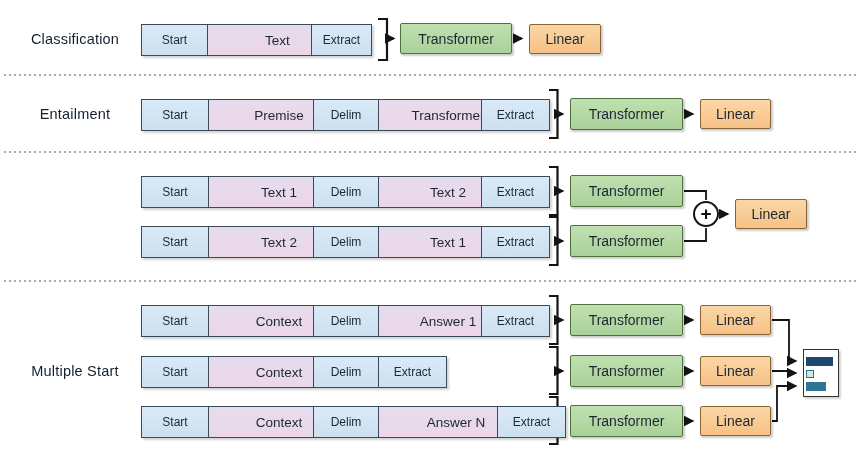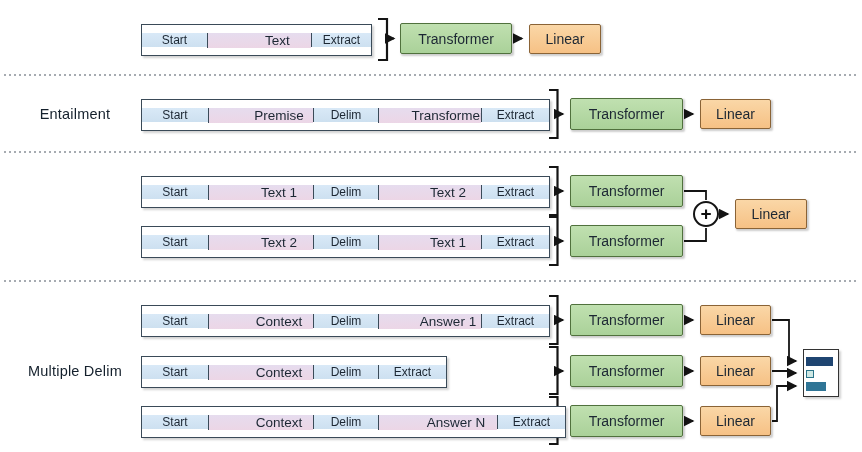--- a/index.html
+++ b/index.html
@@ -11,21 +11,21 @@
     position:absolute; left:0; width:150px; text-align:center;
     font-size:14.5px; color:#14202c; letter-spacing:.2px;
   }
   .separator{
     position:absolute; left:4px; width:854px; height:2px;
     background:repeating-linear-gradient(90deg,#a6abb1 0 1.8px,transparent 1.8px 5px);
   }
   .seq{
     position:absolute; display:inline-flex; height:30px;
     border:1.5px solid #3a4a58; background:#fff;
-    box-shadow:1.5px 1.5px 2px rgba(0,0,0,.18); box-sizing:content-box;align-items:center;
+    box-shadow:1.5px 1.5px 2px rgba(0,0,0,.18); box-sizing:content-box;
   }
   .cell{
     display:flex; align-items:center; justify-content:center;
     box-sizing:border-box; white-space:nowrap;
   }
   .cell + .cell{ border-left:1.5px solid #3a4a58; }
   .cell.blue{ background:linear-gradient(180deg,#d9e9f7 0%,#cde0f0 100%); }
   .cell.purple{ background:linear-gradient(180deg,#e6dcee 0%,#ecd6e6 100%);padding-left:36px; }
   .cell.small{ font-size:12px; }
   .cell.big{ font-size:13.5px; }
@@ -92,22 +92,23 @@
       <path d="M772,320 H789 V361 H796" marker-end="url(#ah)"></path>
       <path d="M772,371 H789 V373 H796" marker-end="url(#ah)"></path>
       <path d="M772,421 H777 V386 H796" marker-end="url(#ah)"></path>
     </g>
   </svg>
 
   <div class="separator" style="top:74px"></div>
   <div class="separator" style="top:151px"></div>
   <div class="separator" style="top:280px"></div>
 
+  <div class="section-label" style="top:31px">Classification</div>
   <div class="section-label" style="top:106px">Entailment</div>
-  <div class="section-label" style="top:363px">Multiple Delim</div>
+  <div class="section-label" style="top:363px">Multiple Start</div>
 
   <div class="seq" style="left:141px; top:24px">
     <div class="cell blue small" style="width:65px">Start</div>
     <div class="cell purple big" style="width:104px">Text</div>
     <div class="cell blue small" style="width:60px">Extract</div>
   </div>
   <div class="pill transformer" style="left:400px; top:23px; width:112px; height:31px">Transformer</div>
   <div class="pill linear" style="left:529px; top:24px; width:72px;  height:30px">Linear</div>
 
   <div class="seq" style="left:141px; top:99px">

